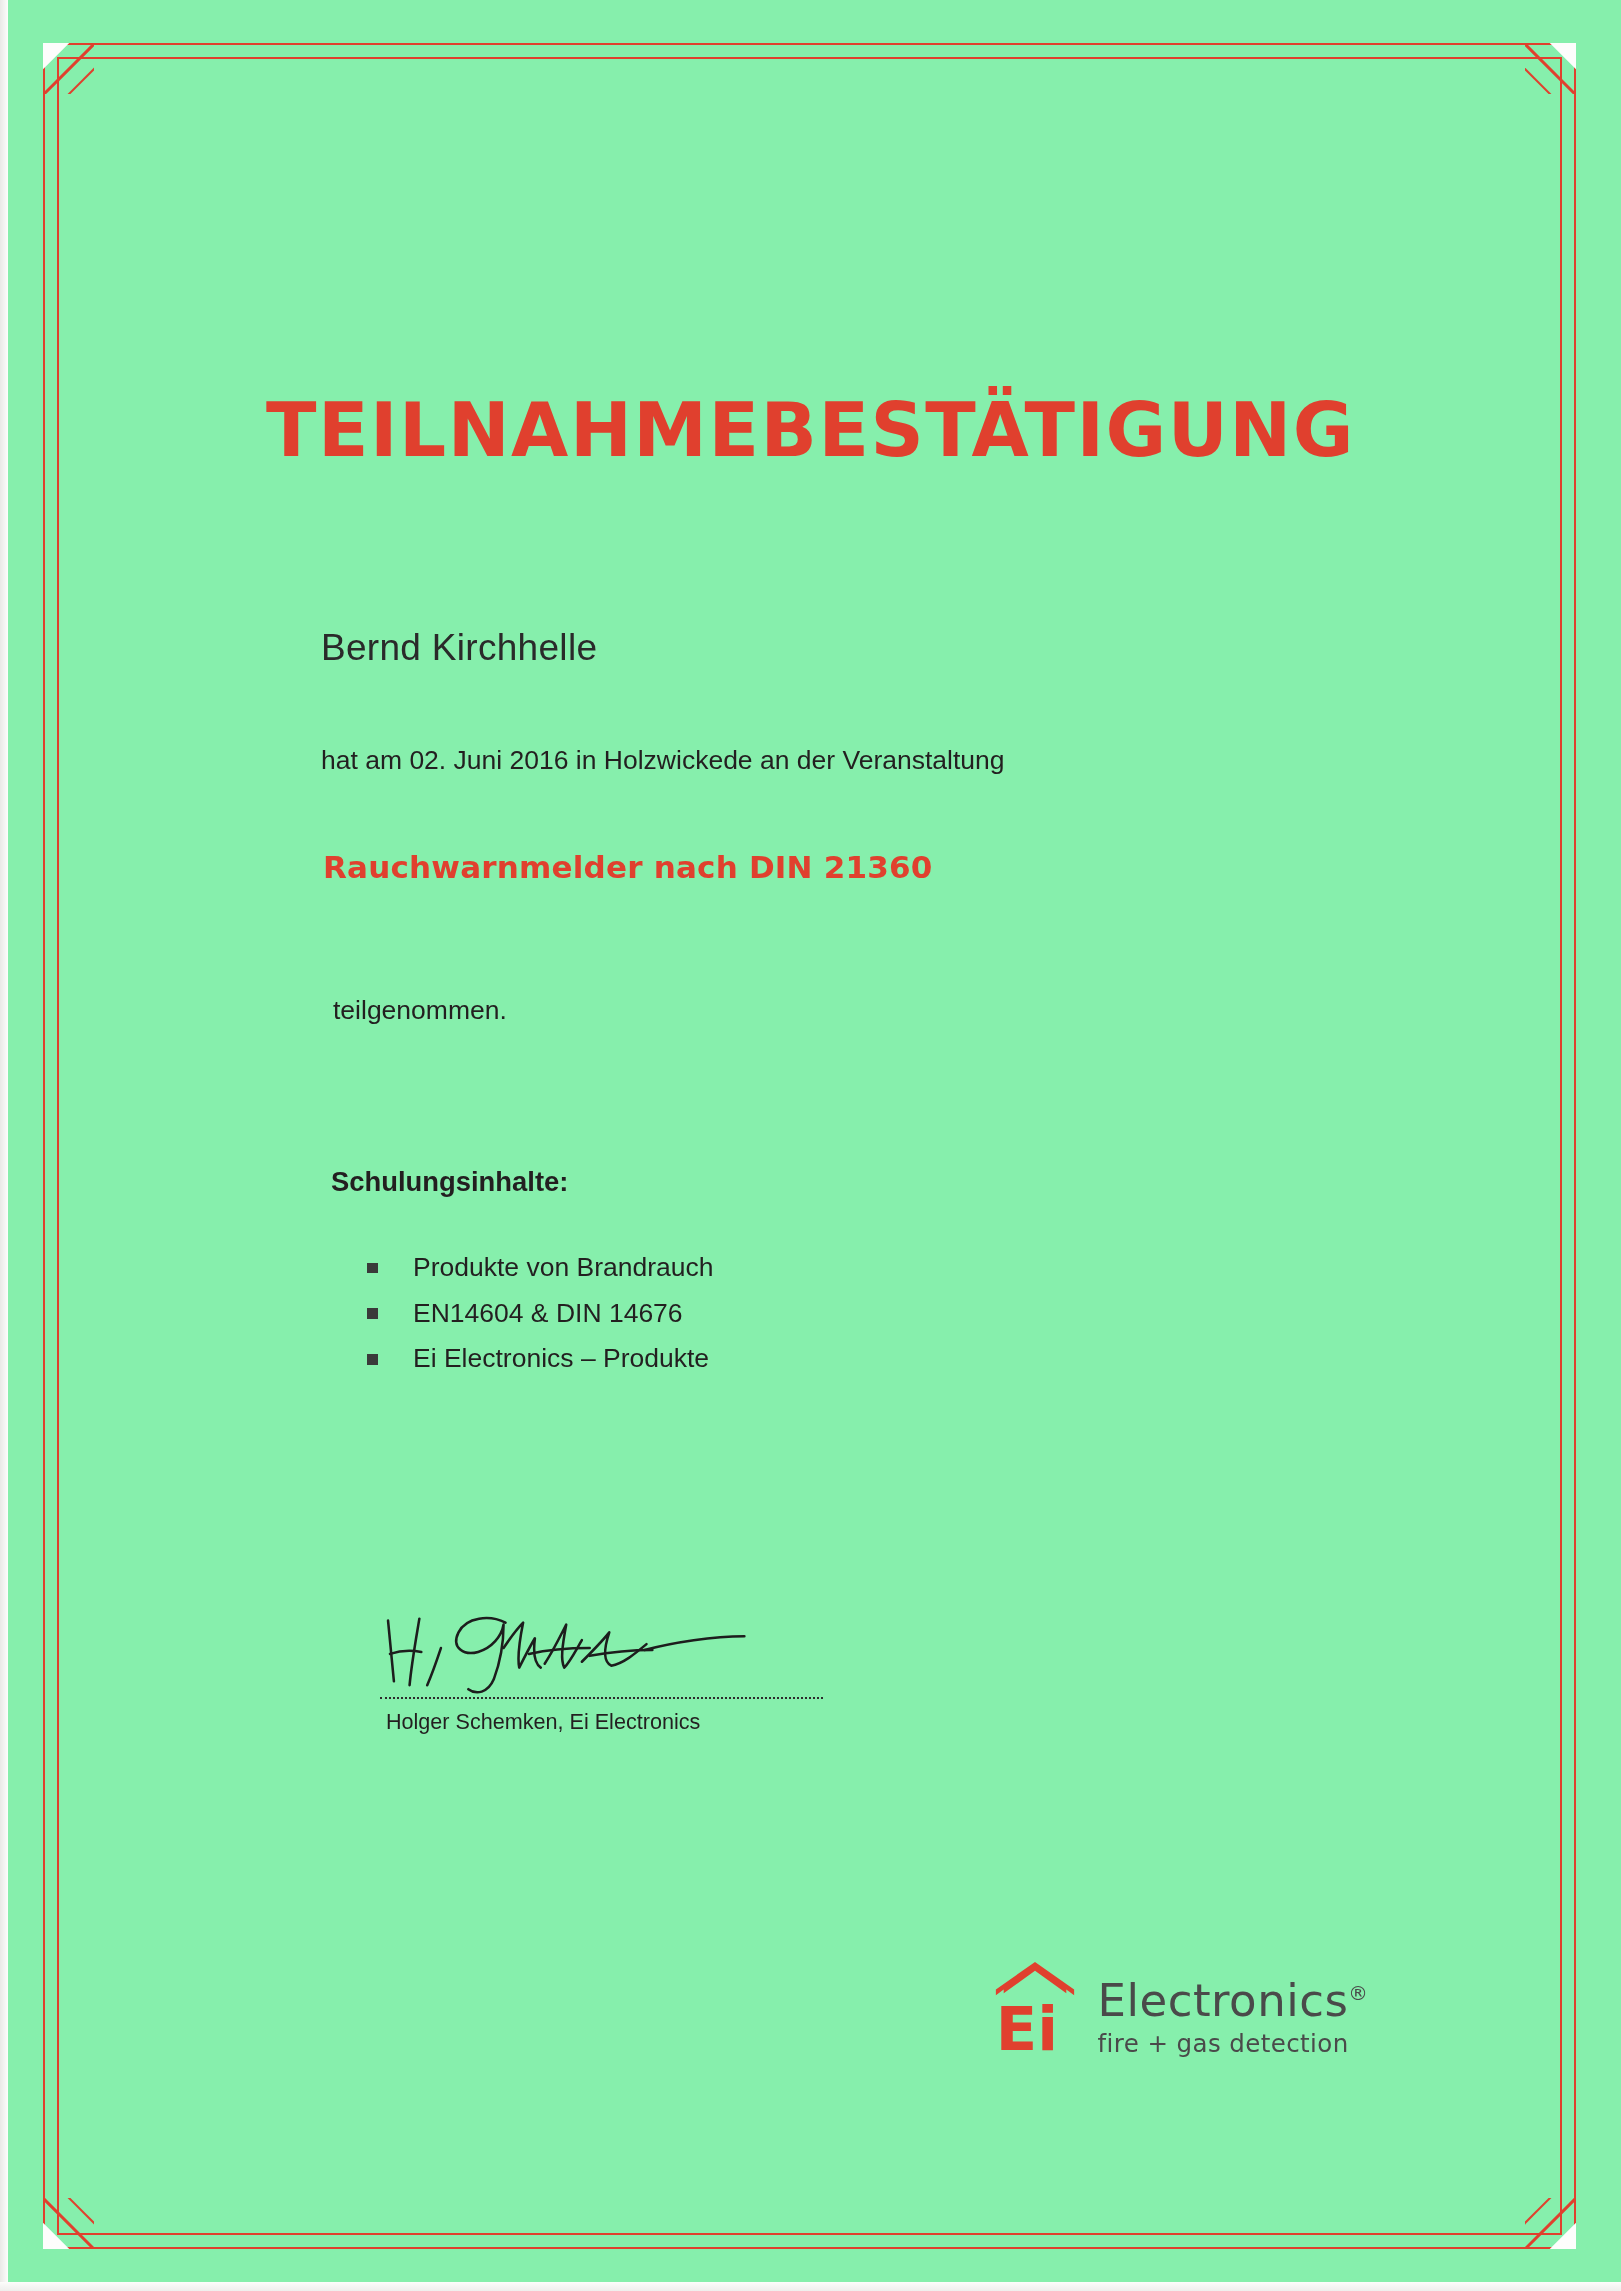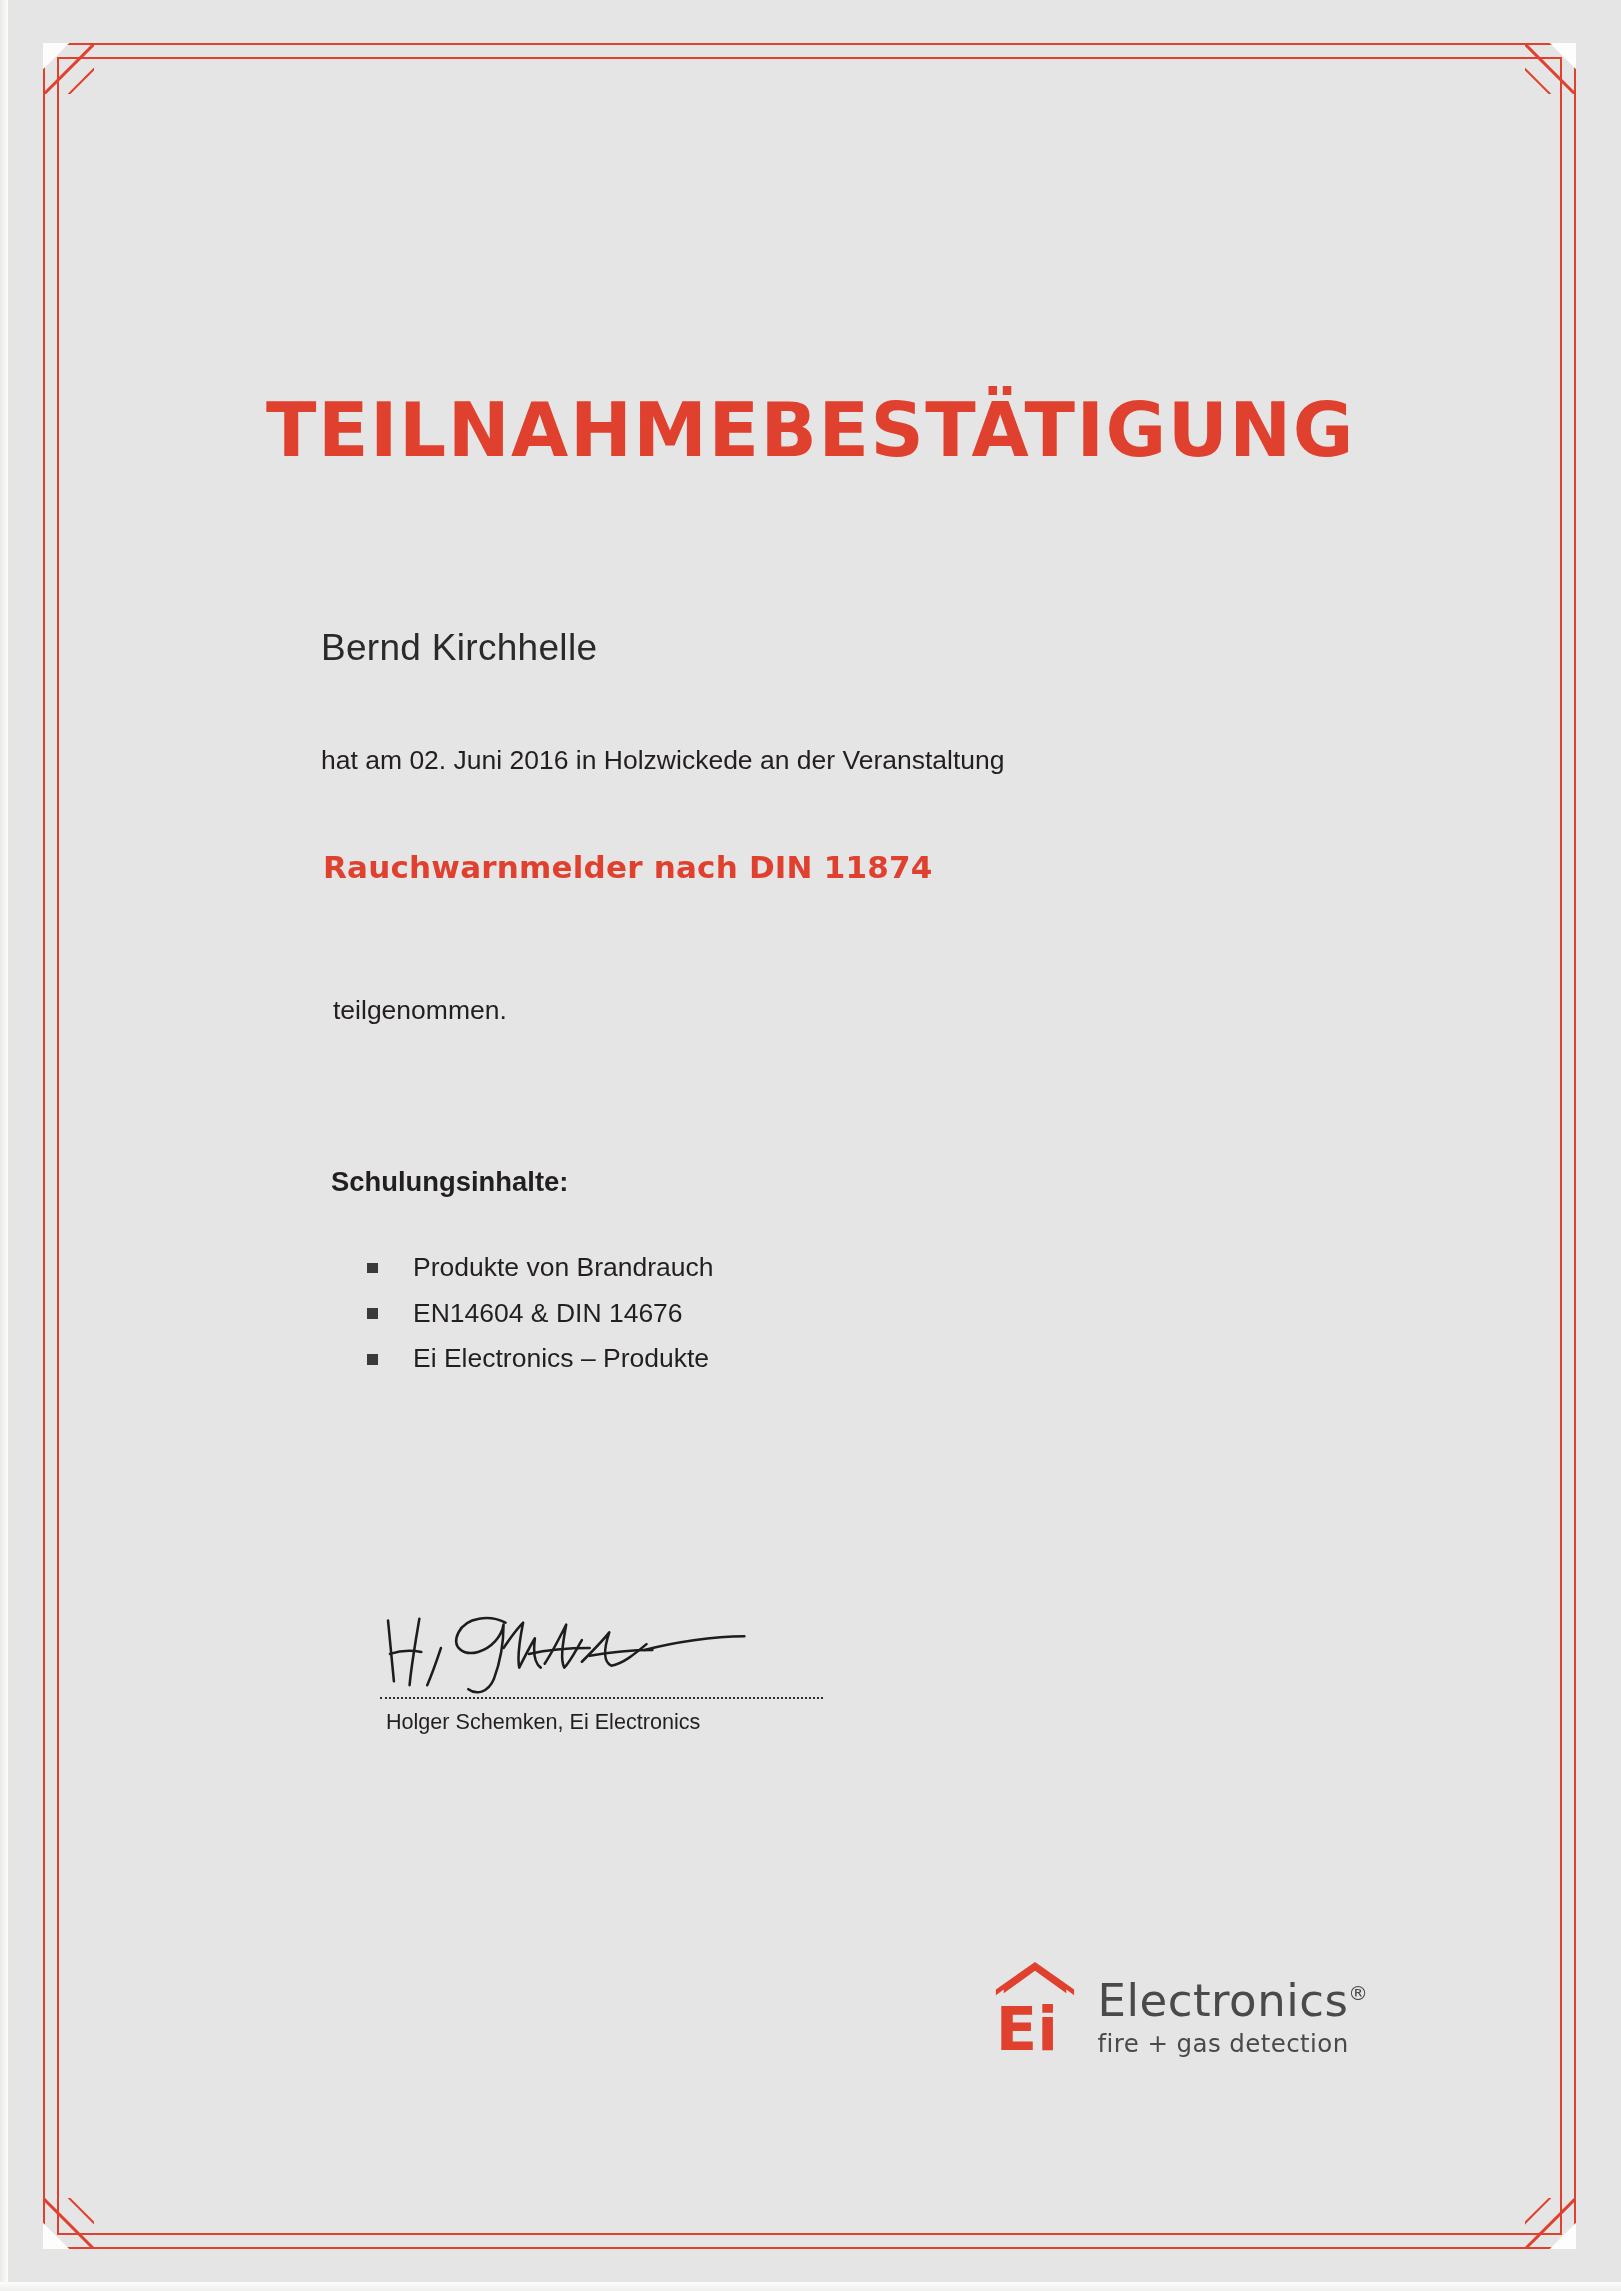--- a/index.html
+++ b/index.html
@@ -13,21 +13,21 @@
     font-family: "Liberation Sans", sans-serif;
     color: #231f20;
     position: relative;
     overflow: hidden;
   }
 
   
   .page {
     position: absolute;
     inset: 0;
-    background: #e5e5e5;
+    background: #86efac;
   }
   .scan-edge-left {
     position: absolute;
     left: 0; top: 0; bottom: 0;
     width: 7.8px;
     background: linear-gradient(to right, #e9e9e7, #fdfdfc);
   }
   .scan-edge-bottom {
     position: absolute;
     left: 0; right: 0; bottom: 0;
@@ -293,21 +293,21 @@
 
   <div class="content">
 
     <div class="cert-title">TEILNAHMEBESTÄTIGUNG</div>
 
     <div class="recipient">Bernd Kirchhelle</div>
 
     <div class="line-attended">hat am 02. Juni 2016 in Holzwickede an der Veranstaltung</div>
 
     <div class="course-title">
-      <div>Rauchwarnmelder nach DIN 11874</div>
+      <div>Rauchwarnmelder nach DIN 21360</div>
     </div>
 
     <div class="line-participated">teilgenommen.</div>
 
     <div class="contents-heading">Schulungsinhalte:</div>
 
     <ul class="contents-list">
       <li>
         <span class="bullet"></span>
         <span>Produkte von Brandrauch</span>

